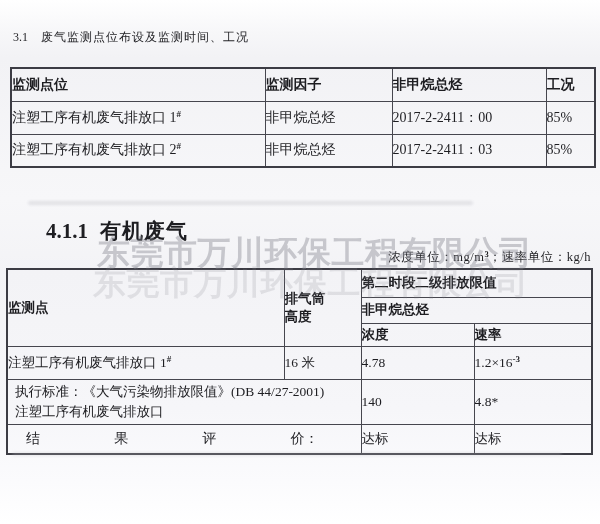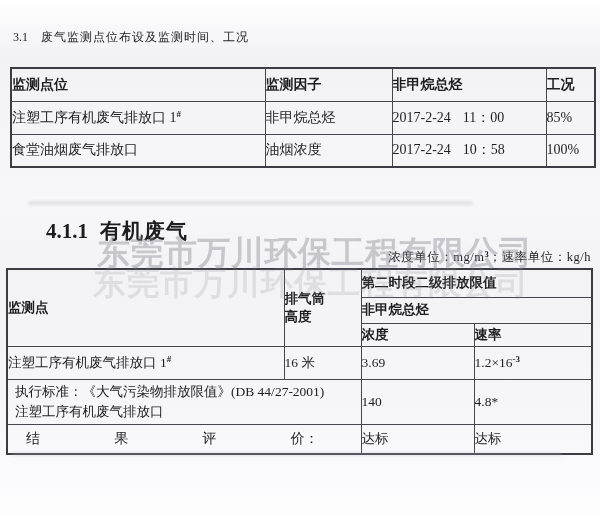--- a/index.html
+++ b/index.html
@@ -47,21 +47,21 @@
   .t2 .stack-cell { line-height:1.3; }
   .t2 .standard-cell {
     text-align:left; padding:2px 4px 2px 7px;
     font-size:13.5px; line-height:1.5; white-space:normal;
   }
   .t2 .spread {
     display:flex; justify-content:space-between; align-items:center;
     padding:0 42px 0 18px; font-size:14px;
   }
 
-  .time-val { margin-left:12px; }
+  .time-val { }
   .sup { font-size:9px; font-weight:600; position:relative; top:-5px; letter-spacing:0; }
 
   .units-note {
     position:absolute; right:9px; top:249px;
     font-size:12.5px; letter-spacing:0.5px; white-space:nowrap;
   }
   .units-note .sup { top:-4px; font-size:8.5px; }
 
   .watermark {
     position:absolute; white-space:nowrap; pointer-events:none; z-index:7;
@@ -96,24 +96,24 @@
     <th>非甲烷总烃</th>
     <th>工况</th>
   </tr>
   <tr>
     <td><span>注塑工序有机废气排放口 1</span><span class="sup">#</span></td>
     <td>非甲烷总烃</td>
     <td><span>2017-2-24</span><span class="time-val">11：00</span></td>
     <td>85%</td>
   </tr>
   <tr>
-    <td><span>食堂油烟废气排放口</span><span class="sup"></span></td>
-    <td>油烟浓度</td>
-    <td><span>2017-2-24</span><span class="time-val">10：58</span></td>
-    <td>100%</td>
+    <td><span>注塑工序有机废气排放口 2</span><span class="sup">#</span></td>
+    <td>非甲烷总烃</td>
+    <td><span>2017-2-24</span><span class="time-val">11：03</span></td>
+    <td>85%</td>
   </tr>
 </tbody>
   </table>
 
 <h3 class="heading2">
   <span class="sec-num">4.1.1</span><span>有机废气</span>
 </h3>
 
 <div class="units-note">
   <span>浓度单位：mg/m</span><span class="sup">3</span><span>；速率单位：kg/h</span>
@@ -138,21 +138,21 @@
   <tr class="r2">
     <th colspan="2">非甲烷总烃</th>
   </tr>
   <tr class="r3">
     <th>浓度</th>
     <th>速率</th>
   </tr>
   <tr class="r4">
     <td><span>注塑工序有机废气排放口 1</span><span class="sup">#</span></td>
     <td>16 米</td>
-    <td>3.69</td>
+    <td>4.78</td>
     <td><span>1.2×16</span><span class="sup">-3</span></td>
   </tr>
   <tr class="r5">
     <td colspan="2" class="standard-cell">
       <div>执行标准：《大气污染物排放限值》(DB 44/27-2001)</div>
       <div>注塑工序有机废气排放口</div>
     </td>
     <td>140</td>
     <td>4.8*</td>
   </tr>

